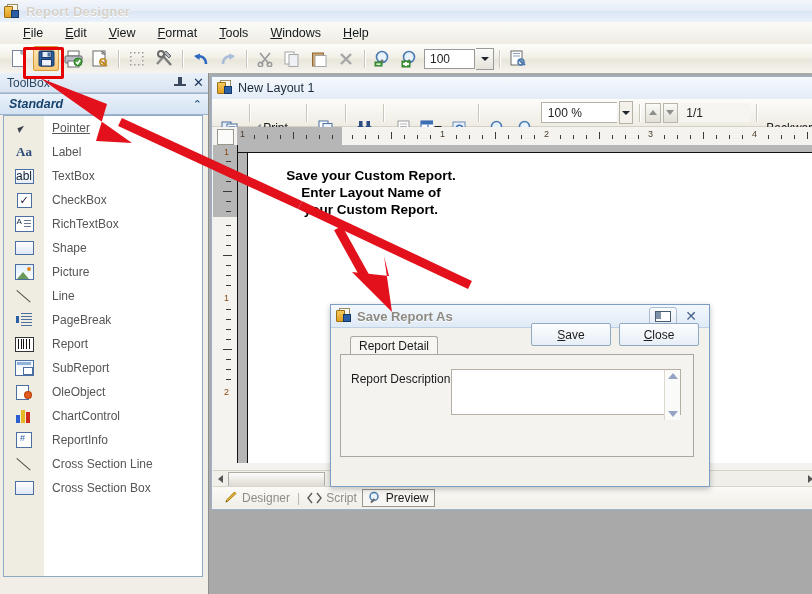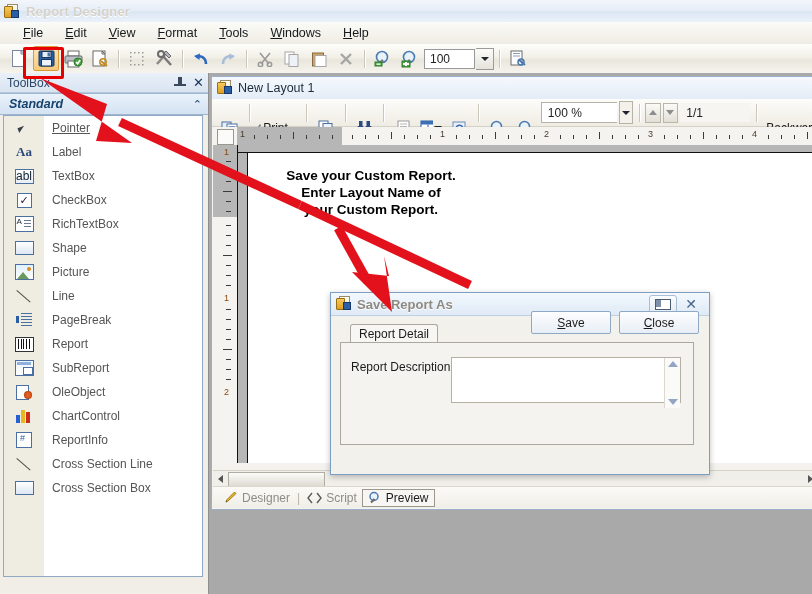--- a/index.html
+++ b/index.html
@@ -198,21 +198,21 @@
     background:linear-gradient(to bottom,#fbfaf7,#f0eee7);border-top:1px solid #d9d6cc;
     display:flex;align-items:center;padding-left:6px;
   }
   .vtab{display:flex;align-items:center;padding:1px 5px;font-size:12px;color:#8f8d88;}
   .vtab.active{color:#1b1b1b;border:1px solid #9a978e;background:#f7f6f2;}
   .vtab .vi{margin-right:4px;display:flex;}
   .vsep{color:#b8b5ab;margin:0 2px;}
 
   
   .dlg{
-    position:absolute;left:330px;top:292px;width:378px;height:181px;
+    position:absolute;left:330px;top:304px;width:378px;height:181px;
     background:#f2f1ec;border:1px solid #7d9fc4;
     box-shadow:0 2px 6px rgba(0,0,0,.25);z-index:40;
   }
   .dlg-title{
     height:22px;background:linear-gradient(to bottom,#f3f8fd,#dfeaf6);
     border-bottom:1px solid #bed0e2;display:flex;align-items:center;padding:0 4px 0 5px;
   }
   .dlg-title .dt{
     flex:1;margin-left:6px;font-size:13px;font-weight:bold;color:#8d8a82;
     text-shadow:0 1px 0 #ffffff;

